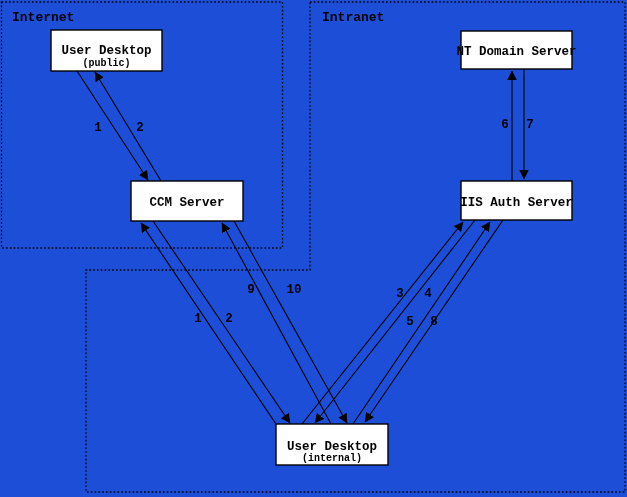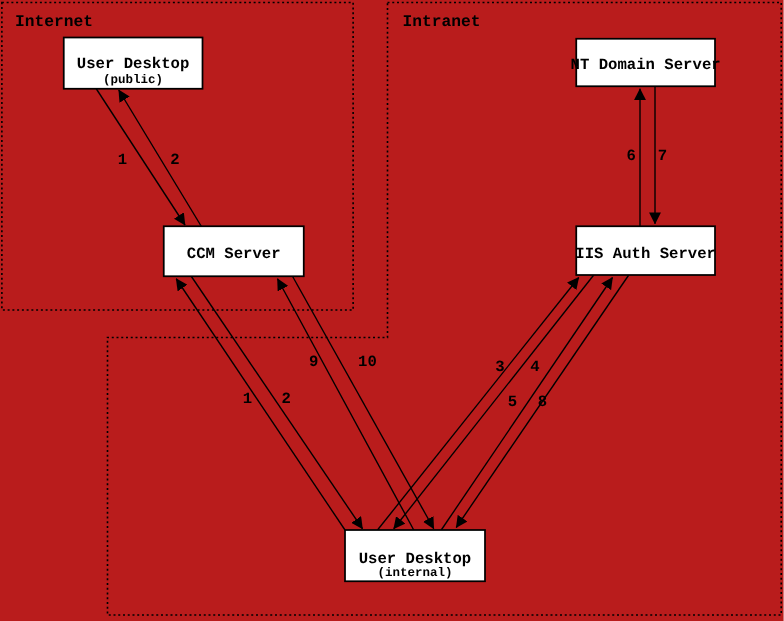--- a/index.html
+++ b/index.html
@@ -7,21 +7,21 @@
     padding: 0;
     background: #ffffff;
     width: 627px;
     height: 497px;
     overflow: hidden;
   }
   .diagram-wrap {
     position: relative;
     width: 627px;
     height: 497px;
-    background: #b91c1c;
+    background: #1d4ed8;
   }
   svg { display: block; }
   .zone-border {
     fill: none;
     stroke: #000000;
     stroke-width: 1.3;
     stroke-dasharray: 1.6 2.2;
   }
   .node-box {
     fill: #ffffff;

